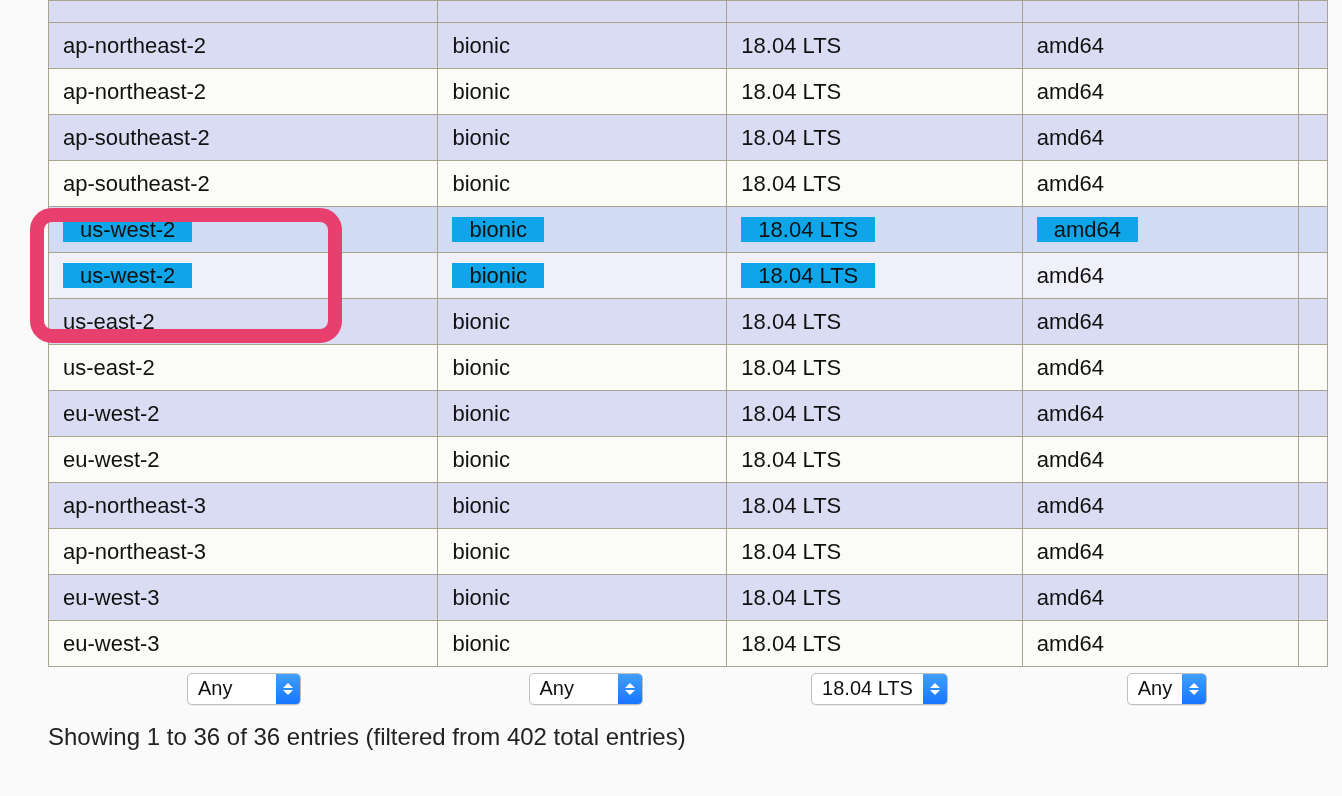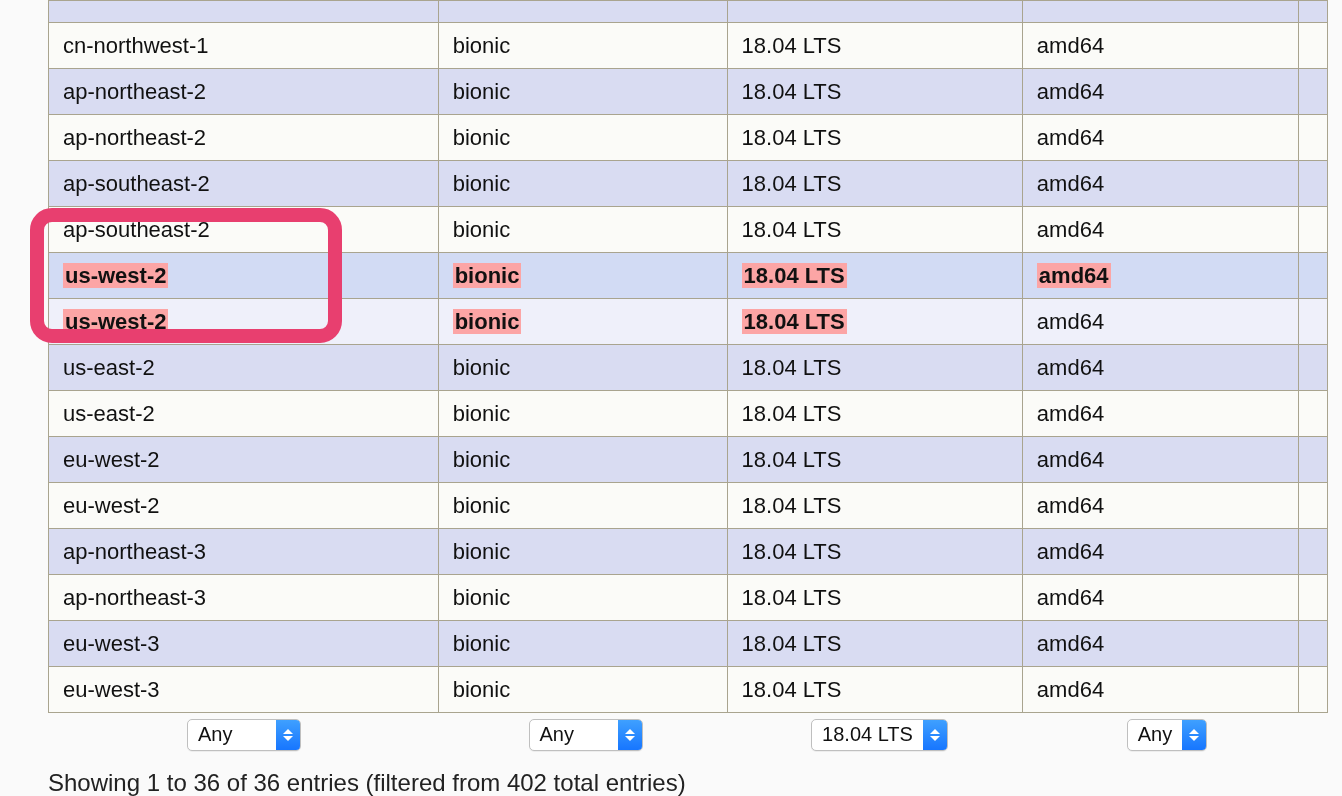--- a/index.html
+++ b/index.html
@@ -31,23 +31,22 @@
   tr.even td { background: #fbfbf8; }
   tr.sel td  { background: #d2dbf4; }
   tr.sel-even td { background: #eff0fa; }
   tr.top td { height: 22px; padding-top:0; padding-bottom:0; }
   .col-region { width: 392px; }
   .col-name   { width: 291px; }
   .col-ver    { width: 297px; }
   .col-arch   { width: 278px; }
   .col-tail   { width: 22px; }
   .hl {
-    background: #fca5a5;
-    padding: 0 2px;
-    font-weight: bold;
+    background: #0ea5e9;
+    padding: 0 17px;
   }
   
   .annot {
     position: absolute;
     left: 30px;
     top: 208px;
     width: 312px;
     height: 135px;
     border: 14px solid #e83f6f;
     border-radius: 22px;
@@ -120,27 +119,20 @@
         <col class="col-tail">
     </colgroup>
     <tbody id="tbody">
         <tr class="top odd">
           <td></td>
           <td></td>
           <td></td>
           <td></td>
           <td></td>
         </tr>
-        <tr class="even">
-          <td>cn-northwest-1</td>
-          <td>bionic</td>
-          <td>18.04 LTS</td>
-          <td>amd64</td>
-          <td></td>
-        </tr>
         <tr class="odd">
           <td>ap-northeast-2</td>
           <td>bionic</td>
           <td>18.04 LTS</td>
           <td>amd64</td>
           <td></td>
         </tr>
         <tr class="even">
           <td>ap-northeast-2</td>
           <td>bionic</td>

